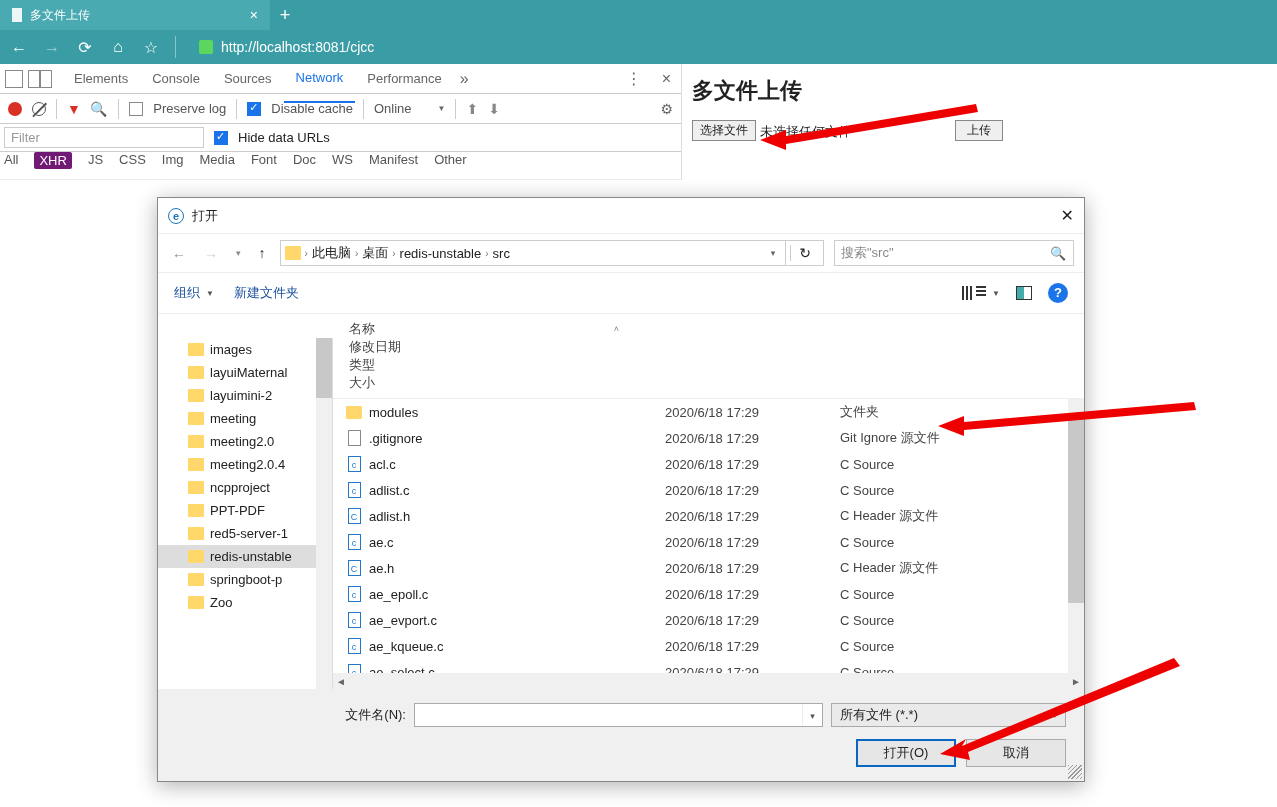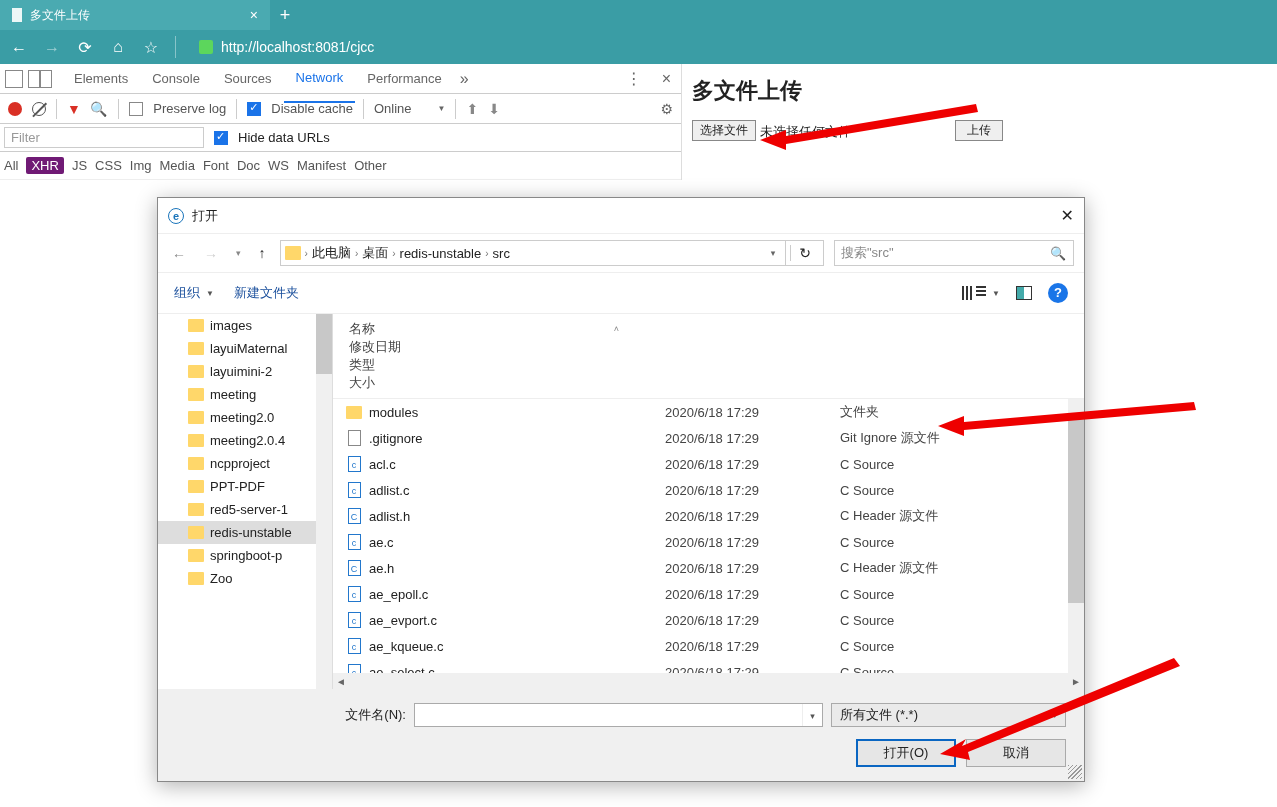--- a/index.html
+++ b/index.html
@@ -36,21 +36,21 @@
   .sep { width:1px; height:20px; background:#ccc; }
   .chk { width:14px; height:14px; border:1px solid #888; background:#fff; }
   .chk.on { background:#1a73e8; border-color:#1a73e8; position:relative; }
   .chk.on:after { content:"✓"; color:#fff; font-size:11px; position:absolute; top:-2px; left:1px; }
   .sel { display:flex; align-items:center; gap:26px; }
   .tri { font-size:8px; color:#666; }
   .ud { color:#888; font-size:14px; }
   .gear { margin-left:auto; font-size:14px; color:#666; }
   .dt-filter { display:flex; align-items:center; height:28px; border-bottom:1px solid #ccc; padding:0 4px; gap:10px; }
   .filter-input { border:1px solid #ccc; padding:2px 6px; color:#999; width:200px; }
-  .dt-types { display:flex; align-items:center; height:28px; border-bottom:1px solid #eee; padding:0 4px; gap:8px; color:#555; }
+  .dt-types { display:flex; align-items:flex-start; height:28px; border-bottom:1px solid #eee; padding:0 4px; gap:16px; color:#555; }
   .dt-types span { cursor:default; }
   .tag-sel { background:#701a75; color:#fff; padding:1px 5px; border-radius:2px; }
   .content { flex:1; padding:12px 10px 0 10px; }
   .content h1 { margin:0 0 14px 0; font-size:22px; font-weight:bold; font-family:"Microsoft YaHei",sans-serif; }
   .upload-row { display:flex; align-items:flex-end; gap:4px; }
   .btn { background:#efefef; border:1px solid #888; padding:1px 7px; font-size:12px; font-family:"Microsoft YaHei",sans-serif; }
   .upload-row .upload-btn { margin-left:100px; padding:1px 11px; }
   
   .dialog { position:absolute; left:157px; top:197px; width:928px; height:585px; background:#fff; border:1px solid #888; box-shadow:0 4px 20px rgba(0,0,0,0.3); display:flex; flex-direction:column; }
   .dlg-title { display:flex; align-items:center; padding:8px 10px; font-family:"Microsoft YaHei",sans-serif; }
@@ -68,21 +68,21 @@
   .search-box .sicon { margin-left:auto; }
   .dlg-toolbar { display:flex; align-items:center; padding:10px 16px; color:#1a4f9c; gap:20px; font-family:"Microsoft YaHei",sans-serif; background:#fff; border-bottom:1px solid #eee; }
   .dlg-toolbar .ddown { font-size:8px; color:#555; margin-left:-14px; }
   .dlg-toolbar .right { margin-left:auto; display:flex; gap:16px; align-items:center; color:#555; }
   .viewbtn { display:flex; gap:2px; }
   .viewbtn .bar { width:2px; height:14px; background:#333; }
   .viewbtn .lines { display:flex; flex-direction:column; gap:2px; margin-left:2px; }
   .viewbtn .lines div { width:10px; height:2px; background:#333; }
   .helpq { width:20px; height:20px; background:#1a75e8; color:#fff; border-radius:50%; text-align:center; line-height:20px; font-size:13px; font-weight:bold; }
   .dlg-body { flex:1; display:flex; overflow:hidden; }
-  .tree { width:175px; border-right:1px solid #ddd; overflow-y:auto; overflow-x:hidden; font-family:"Microsoft YaHei",sans-serif; position:relative; }
+  .tree { width:175px; border-right:1px solid #ddd; overflow-y:auto; overflow-x:hidden; font-family:"Microsoft YaHei",sans-serif; position:relative;margin-top:24px; }
   .tree-scroll { position:absolute; right:0; top:0; width:16px; height:100%; background:#f0f0f0; }
   .tree-thumb { position:absolute; right:0; top:0; width:16px; height:60px; background:#c8c8c8; }
   .tree-item { display:flex; align-items:center; gap:6px; padding:4px 6px 4px 30px; white-space:nowrap; }
   .tree-item.sel { background:#ddd; }
   .tree-item .fld { width:16px; height:13px; background:#ffd76a; border-radius:1px; flex-shrink:0; }
   .file-area { flex:1; display:flex; flex-direction:column; overflow:hidden; }
   .file-head { display:flex; padding:6px 16px; border-bottom:1px solid #eee; color:#444; font-family:"Microsoft YaHei",sans-serif;flex-direction:column; }
   .file-head .c-name { width:320px; display:flex; align-items:center; }
   .file-head .c-name .sort { margin-left:auto; margin-right:50px; font-size:9px; color:#888; }
   .file-head .c-date { width:175px; }

